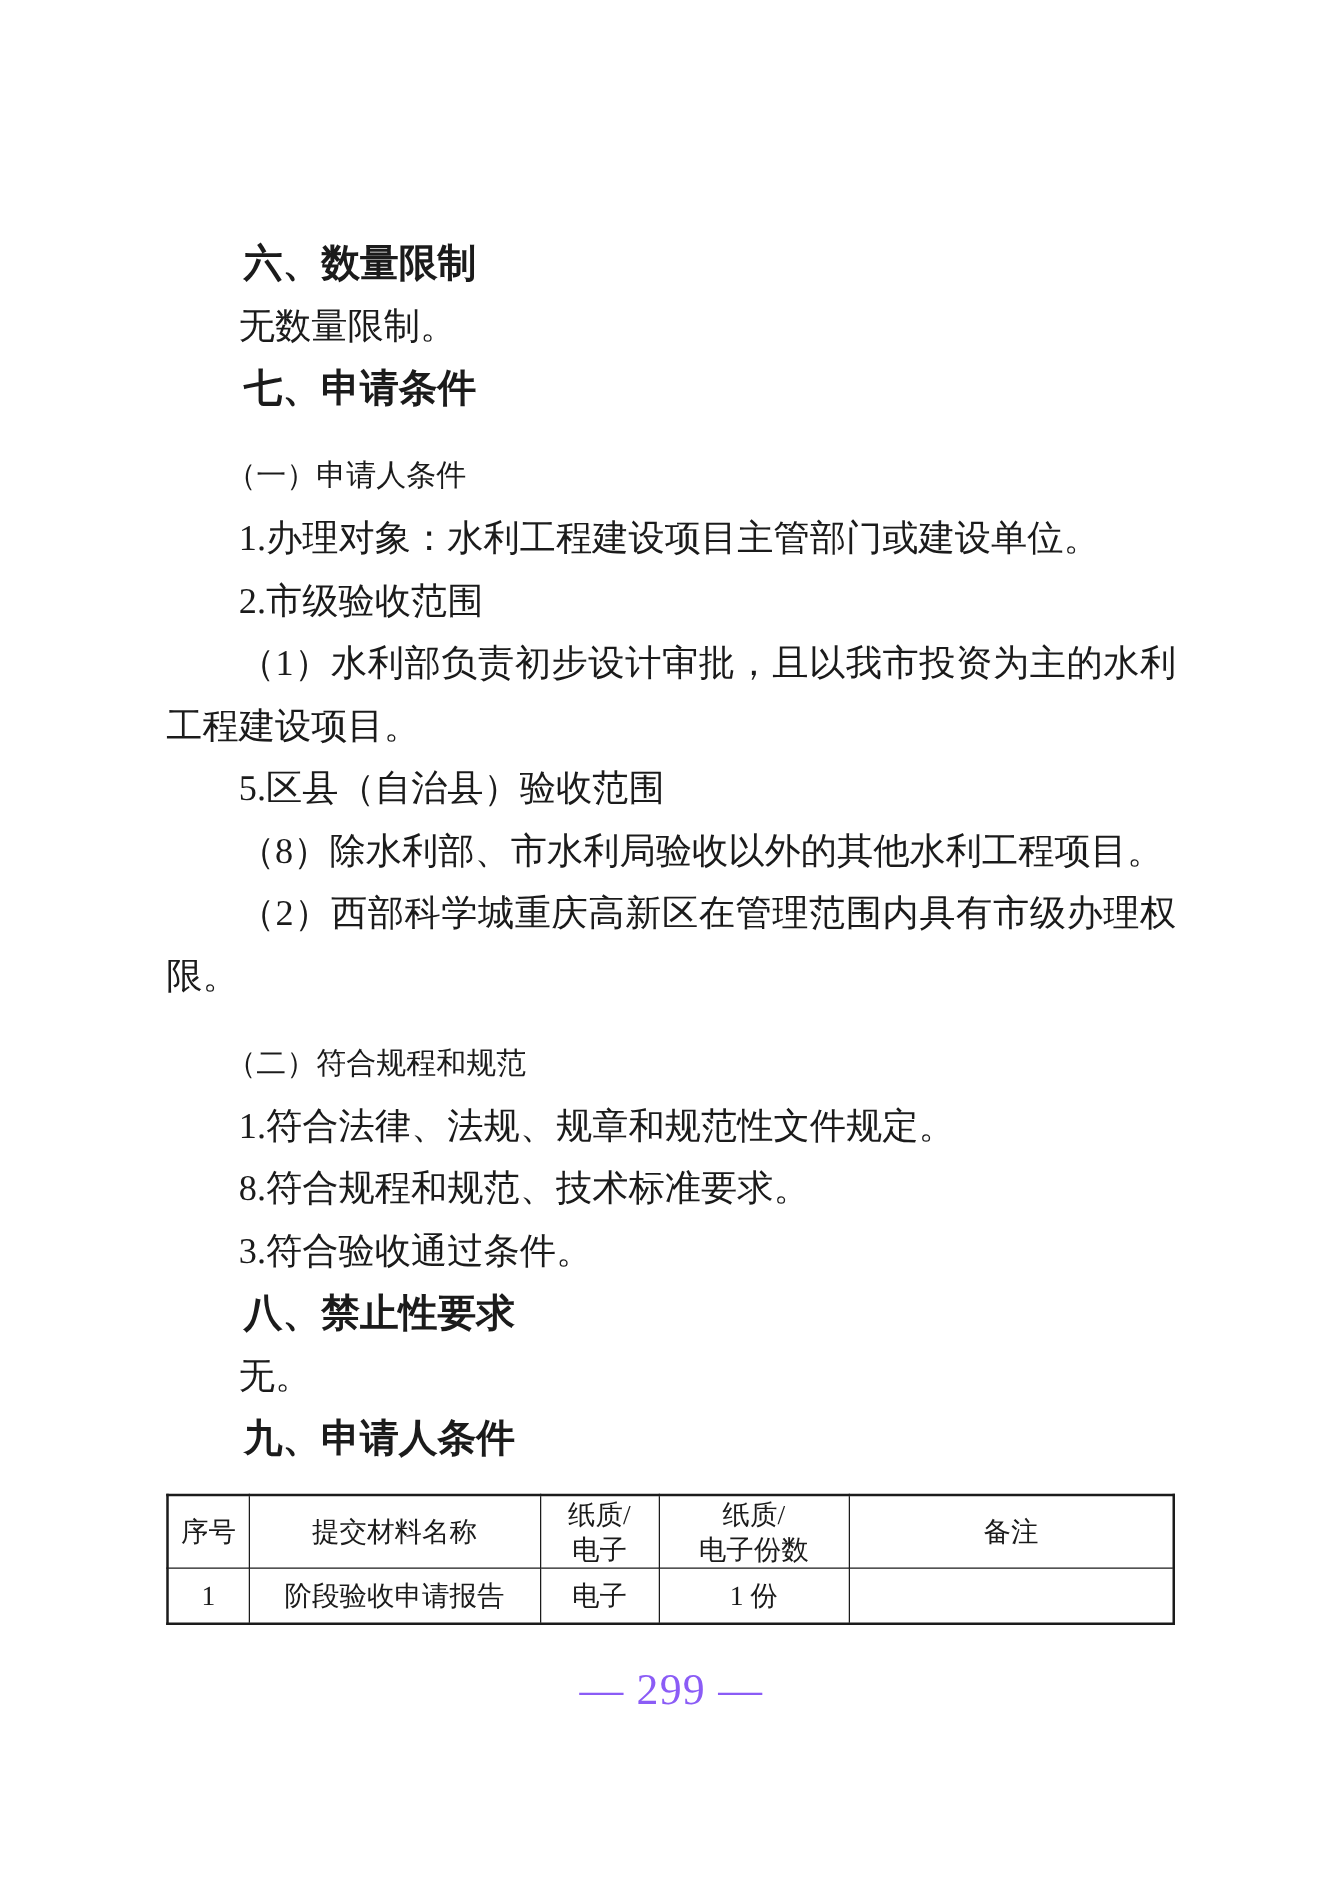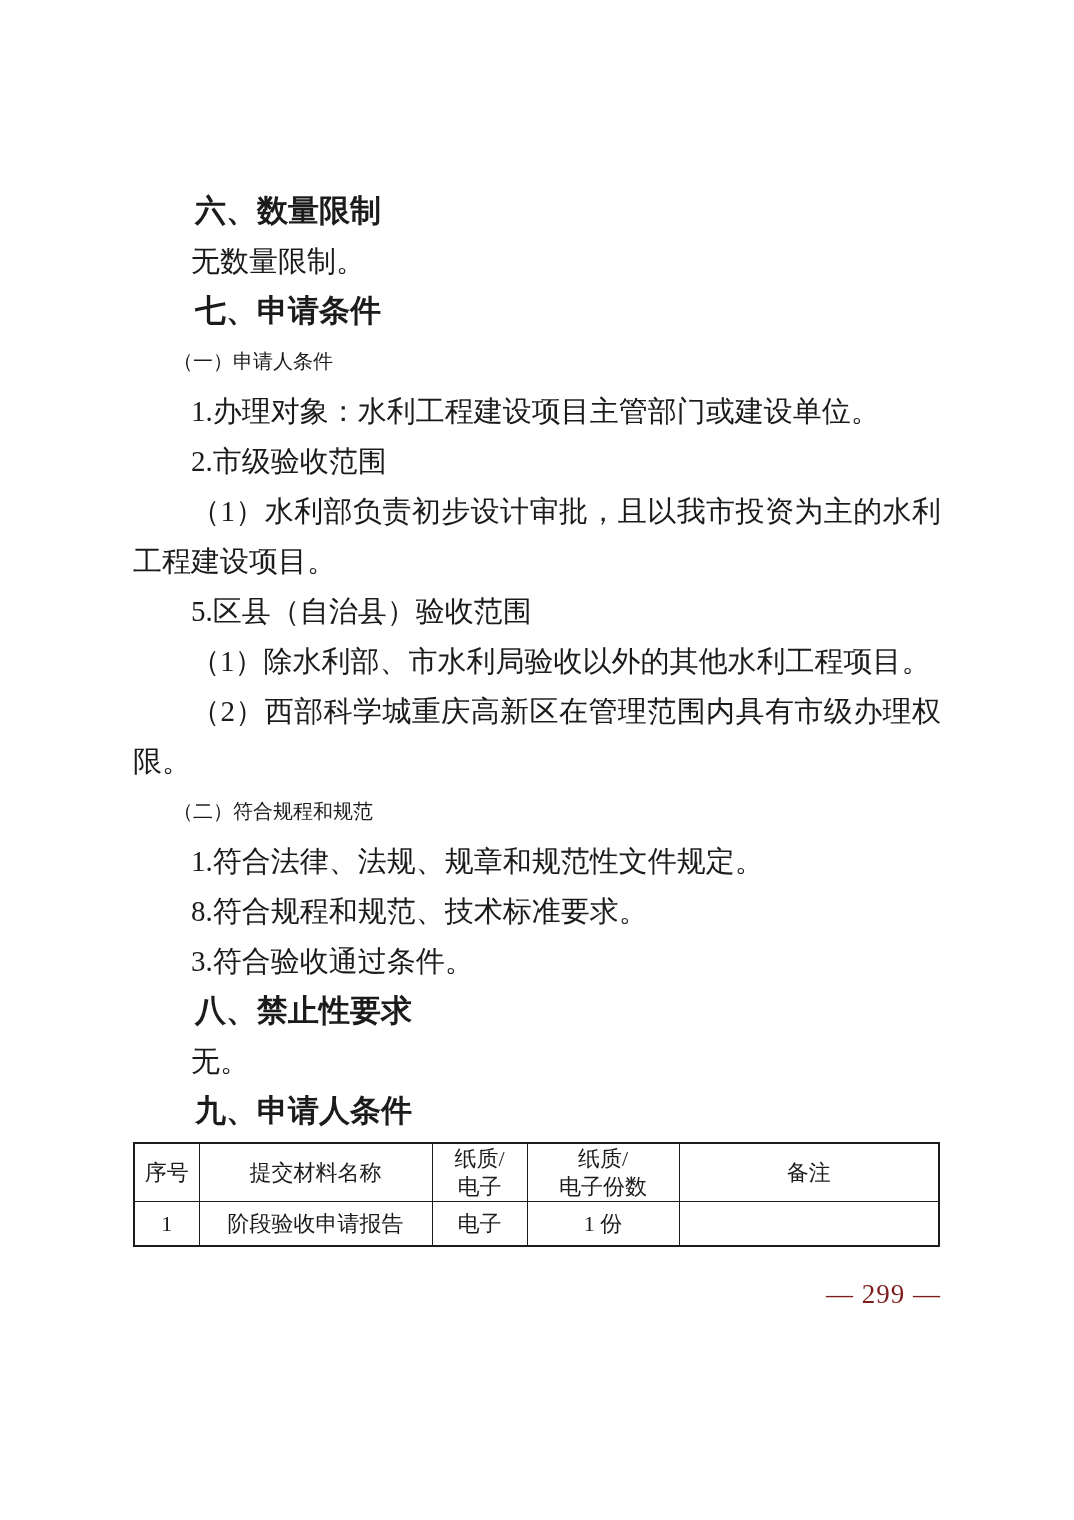--- a/index.html
+++ b/index.html
@@ -27,25 +27,26 @@
     font-size: 29px;
     text-align: justify;
   }
   p.h {
     font-family: "Liberation Sans", sans-serif;
     font-size: 31px;
     font-weight: 700;
   }
   p.k {
     font-family: "Liberation Serif", serif;
-    font-size: 20px;
+    font-size: 24px;
+    margin-top: 20px;
   }
   table.materials {
     width: 805px;
-    margin-top: 6px;
+    margin-top: 19px;
     border-collapse: collapse;
     table-layout: fixed;
     border: 2px solid #1b1b1b;
   }
   table.materials th,
   table.materials td {
     border: 1px solid #1b1b1b;
     font-family: "Liberation Serif", serif;
     font-size: 22px;
     font-weight: 400;
@@ -58,41 +59,41 @@
     height: 57px;
     line-height: 28px;
     white-space: pre-line;
   }
   table.materials tbody td {
     height: 43px;
     line-height: 43px;
   }
   .pageno {
     margin-top: 32px;
-    text-align: right;
+    text-align: center;
     font-family: "Liberation Serif", serif;
-    font-size: 27px;
+    font-size: 35px;
     letter-spacing: 1px;
-    color: #7f1d1d;
+    color: #8b5cf6;
   }
 </style>
 </head>
 <body>
 
 <div class="page">
 
   <p class="h">六、数量限制</p>
   <p class="b">无数量限制。</p>
   <p class="h">七、申请条件</p>
   <p class="k">（一）申请人条件</p>
   <p class="b">1.办理对象：水利工程建设项目主管部门或建设单位。</p>
   <p class="b">2.市级验收范围</p>
   <p class="b">（1）水利部负责初步设计审批，且以我市投资为主的水利工程建设项目。</p>
   <p class="b">5.区县（自治县）验收范围</p>
-  <p class="b">（1）除水利部、市水利局验收以外的其他水利工程项目。</p>
+  <p class="b">（8）除水利部、市水利局验收以外的其他水利工程项目。</p>
   <p class="b">（2）西部科学城重庆高新区在管理范围内具有市级办理权限。</p>
   <p class="k">（二）符合规程和规范</p>
   <p class="b">1.符合法律、法规、规章和规范性文件规定。</p>
   <p class="b">8.符合规程和规范、技术标准要求。</p>
   <p class="b">3.符合验收通过条件。</p>
   <p class="h">八、禁止性要求</p>
   <p class="b">无。</p>
   <p class="h">九、申请人条件</p>
 
   <table class="materials">

